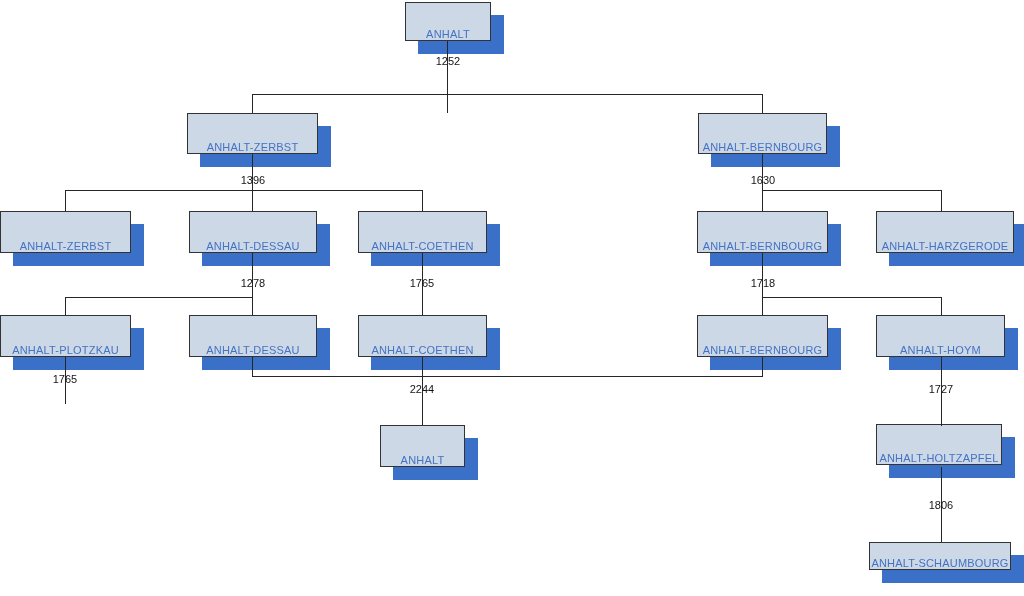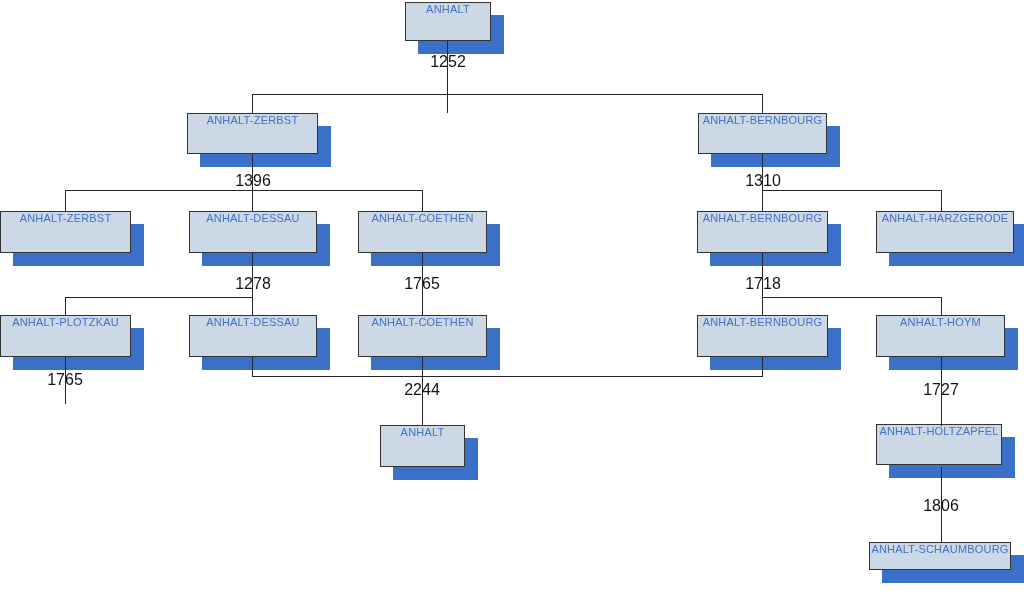--- a/index.html
+++ b/index.html
@@ -6,32 +6,32 @@
   #canvas {
     position: relative; width: 1024px; height: 596px;
     background: #ffffff; overflow: hidden;
     font-family: "Liberation Sans", sans-serif;
   }
   .node {
     position: absolute;
     background: #ccd8e5;
     border: 1px solid #333333;
     box-shadow: 13px 13px 0 #3a70c8;
-    display: flex; align-items: flex-start; justify-content: center;
+    display: flex; align-items: flex-end; justify-content: center;
     box-sizing: border-box;
   }
   .node span {
     color: #4472c4; font-size: 11px; letter-spacing: 0.2px;
     white-space: nowrap;
   }
   .vline { position: absolute; width: 1px; background: #262626; }
   .hline { position: absolute; height: 1px; background: #262626; }
   .year {
     position: absolute; width: 44px; text-align: center;
-    font-size: 16px; color: #141414; line-height: 13px;
+    font-size: 11px; color: #141414; line-height: 13px;
   }
 </style>
 </head>
 <body>
 
 <div id="canvas">
 
   <div class="node" style="left:405px;top:2px;width:86px;height:39px">
       <span>ANHALT</span>
     </div>
@@ -114,21 +114,21 @@
   <div class="vline" style="left:252px;top:357px;height:19px"></div>
   <div class="vline" style="left:762px;top:357px;height:19px"></div>
   <div class="hline" style="left:252px;top:376px;width:511px"></div>
   <div class="vline" style="left:422px;top:357px;height:68px"></div>
 
   <div class="vline" style="left:941px;top:357px;height:69px"></div>
   <div class="vline" style="left:941px;top:467px;height:75px"></div>
 
   <div class="year" style="left:426px;top:55px">1252</div>
   <div class="year" style="left:231px;top:174px">1396</div>
-  <div class="year" style="left:741px;top:174px">1310</div>
+  <div class="year" style="left:741px;top:174px">1630</div>
   <div class="year" style="left:231px;top:277px">1278</div>
   <div class="year" style="left:400px;top:277px">1765</div>
   <div class="year" style="left:741px;top:277px">1718</div>
   <div class="year" style="left:43px;top:373px">1765</div>
   <div class="year" style="left:400px;top:383px">2244</div>
   <div class="year" style="left:919px;top:383px">1727</div>
   <div class="year" style="left:919px;top:499px">1806</div>
 
 </div>
 

